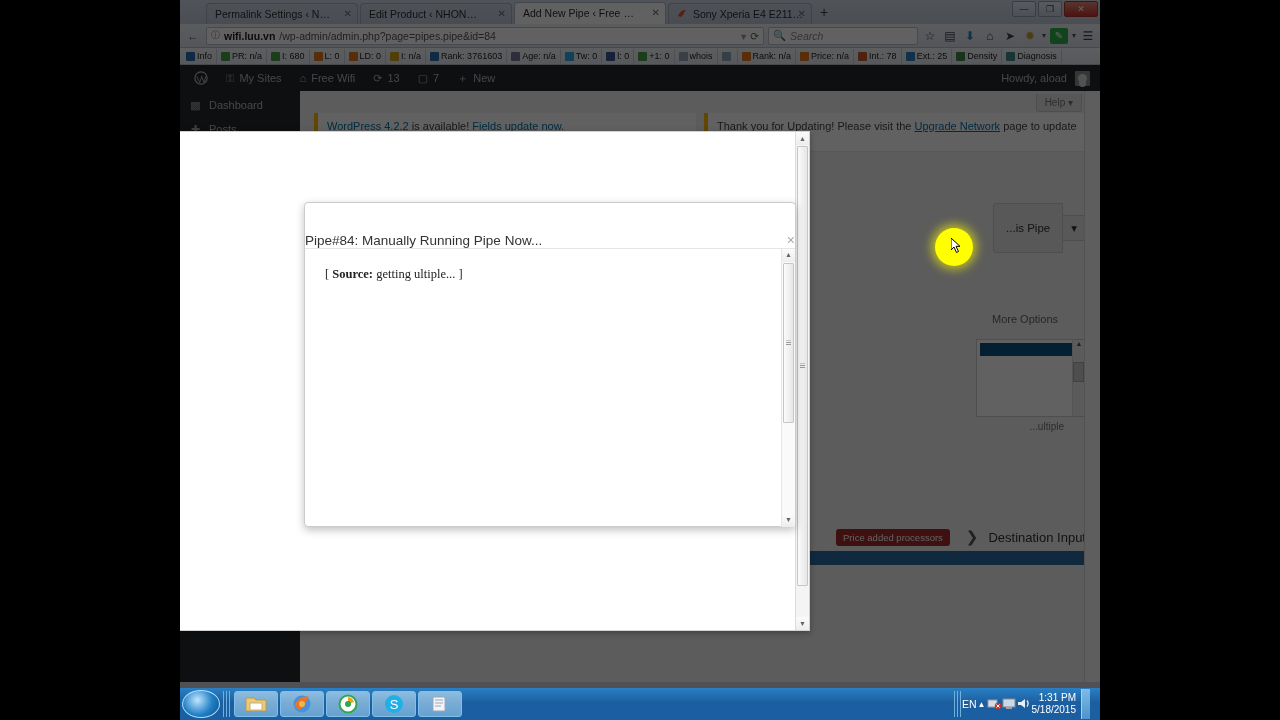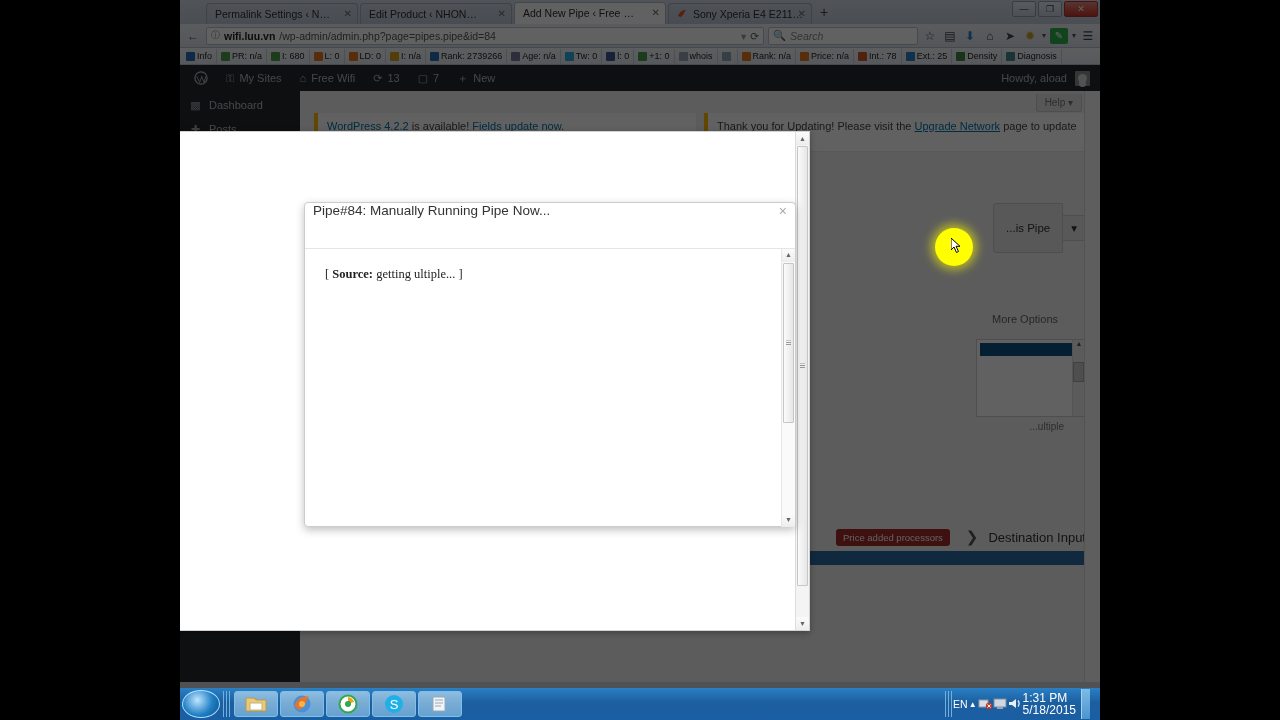--- a/index.html
+++ b/index.html
@@ -151,21 +151,21 @@
               border:1px solid #c6c6c6; border-radius:1px;}
   .sb-grip { position:absolute; left:2px; right:2px; top:50%; height:5px;
              background:repeating-linear-gradient(#9a9a9a 0 1px,transparent 1px 2px);
              transform:translateY(-50%);}
 
   
   #modal { position:absolute; left:203px; top:70px; width:492px; height:325px;
            background:#fff; border:1px solid #ccc; border-radius:4px;
            box-shadow:0 3px 9px rgba(0,0,0,.25); }
   .modal-head { height:46px; border-bottom:1px solid #e5e5e5; display:flex;
-                align-items:flex-start; padding:0 8px; }
+                align-items:flex-end; padding:0 0; }
   .modal-title { font-size:13.5px; color:#333; }
   .modal-x { margin-left:auto; font-size:14px; color:#aaa; }
   .modal-body { position:relative; height:278px; padding:18px 20px;
                 font-family:"Liberation Serif", serif; font-size:12.5px; color:#222;}
   .modal-body b { font-weight:bold; }
   .modal-scroll { position:absolute; right:0; top:0; bottom:0; width:14px;
                   background:#fafafa; border-left:1px solid #e6e6e6;}
 
   
   #cursor { position:absolute; left:935px; top:228px; width:38px; height:38px;
@@ -180,21 +180,21 @@
   .startorb { width:38px; height:28px; margin-left:2px; border-radius:50%;
               background:radial-gradient(circle at 40% 35%,#bfe6ff,#1f7ec4 55%,#0d4e88);
               border:1px solid #aee0ff; }
   .tb-div { width:7px; height:26px; margin:0 3px;
             background:repeating-linear-gradient(90deg,#6fb0dd 0 1px,transparent 1px 3px);}
   .tbbtn { width:44px; height:26px; margin:0 1px; border-radius:3px;
            border:1px solid #7fc0e8; background:linear-gradient(#bfe0f5aa,#8cc3e8aa);
            display:flex; align-items:center; justify-content:center; }
   .tray { margin-left:auto; display:flex; align-items:center; gap:1px;
           padding-right:10px; color:#fff; font-size:10.5px;}
-  .tray .clock { text-align:left; line-height:12px; font-size:12px;}
+  .tray .clock { text-align:right; line-height:12px; font-size:10px;}
   .tray-div { width:7px; height:26px;
             background:repeating-linear-gradient(90deg,#6fb0dd 0 1px,transparent 1px 3px);}
   .showdesk { width:9px; height:30px; background:linear-gradient(#7ebbe4,#4c94cd);
               border-left:1px solid #9fd2f0; margin-left:4px;}
 </style>
 </head>
 <body>
 
 <div id="screen">
 
@@ -279,21 +279,21 @@
         <span class="seoitem">
           <span class="sq" style="background: rgb(232, 119, 26);"></span>
           <span>LD: 0</span>
         </span>
         <span class="seoitem">
           <span class="sq" style="background: rgb(216, 162, 26);"></span>
           <span>I: n/a</span>
         </span>
         <span class="seoitem">
           <span class="sq" style="background: rgb(42, 111, 181);"></span>
-          <span>Rank: 2739266</span>
+          <span>Rank: 3761603</span>
         </span>
         <span class="seoitem">
           <span class="sq" style="background: rgb(122, 122, 154);"></span>
           <span>Age: n/a</span>
         </span>
         <span class="seoitem">
           <span class="sq" style="background: rgb(45, 170, 225);"></span>
           <span>Tw: 0</span>
         </span>
         <span class="seoitem">

